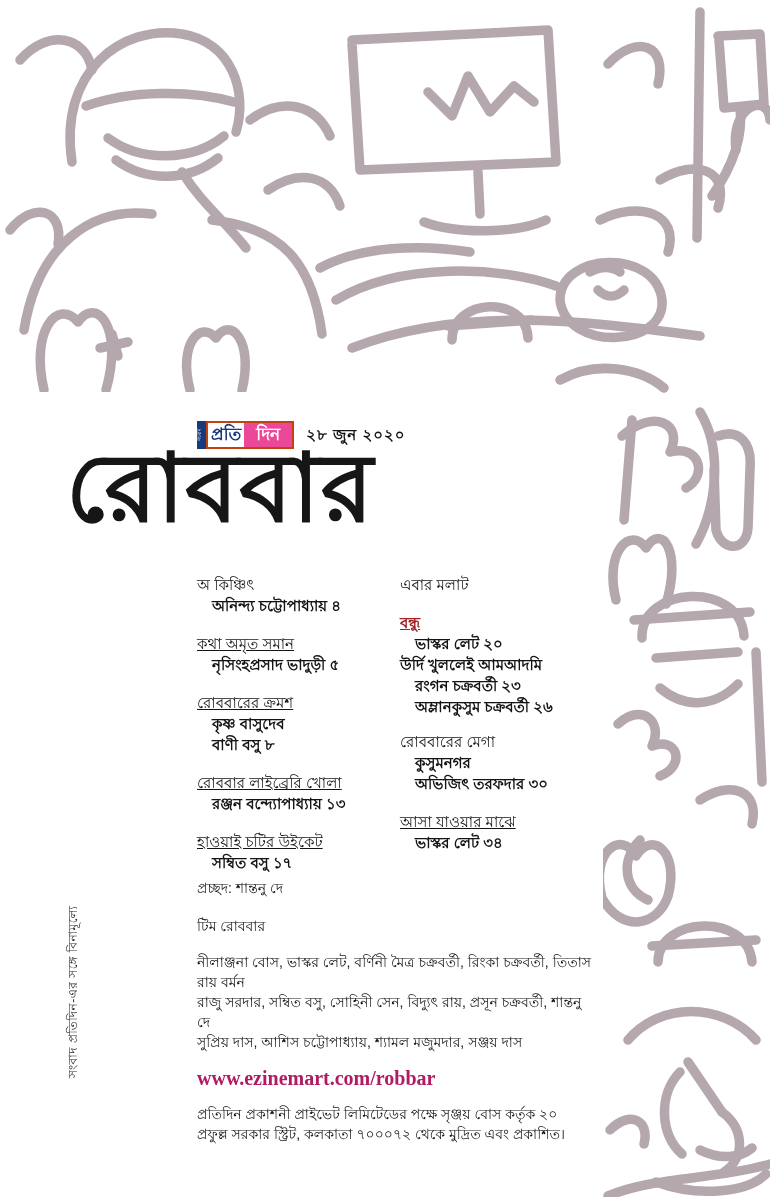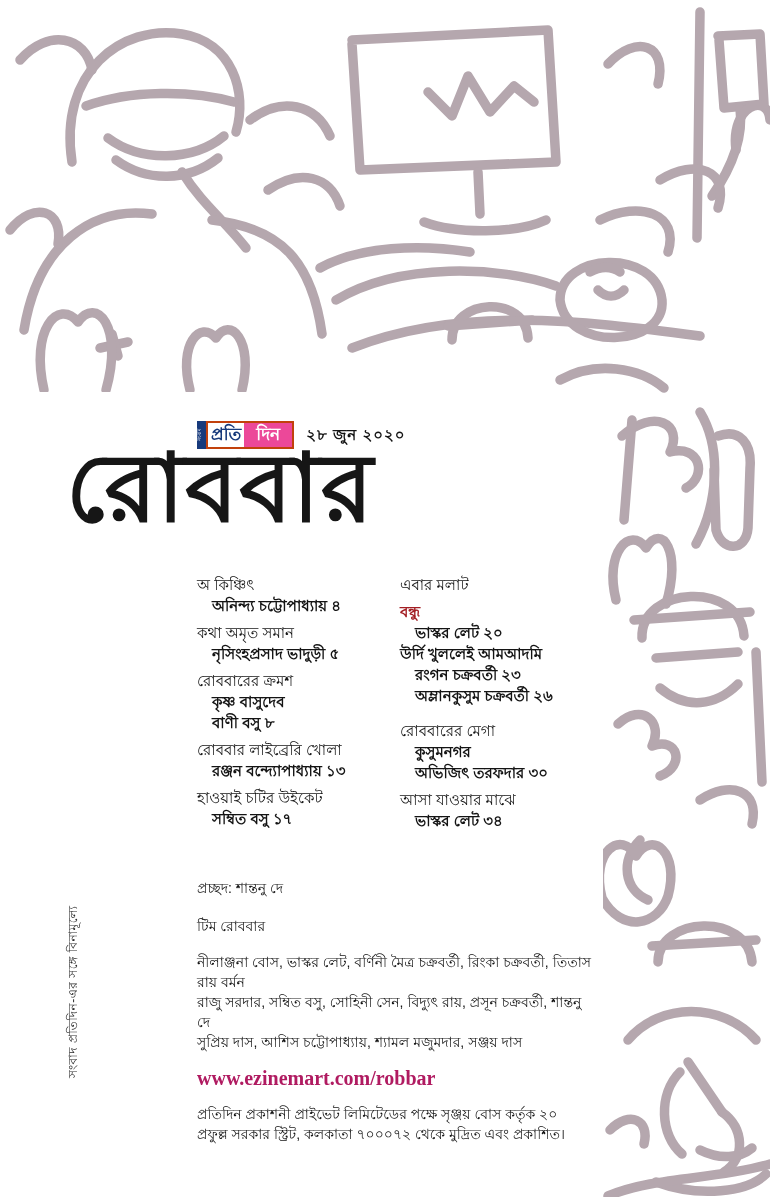--- a/index.html
+++ b/index.html
@@ -30,21 +30,21 @@
   }
 
   
   .toc{position:absolute;top:574px;font-size:15px;line-height:21px;color:#141414;}
   .toc-left{left:197px;width:185px;}
   .toc-right{left:400px;width:205px;}
   .line{white-space:nowrap;}
   .ind{padding-left:15px;}
   .b{font-weight:bold;}
   .red{color:#a31f24;}
-  .g6{margin-top:6px;}
+  .g6{margin-top:17px;text-decoration:underline;}
   .g14{margin-top:14px;}
 
   
   .credits{position:absolute;left:197px;top:878px;width:395px;font-size:14px;line-height:20px;color:#141414;}
   .cover-line{margin:0 0 18px 0;}
   .team-heading{margin:0 0 16px 0;}
   .team-lines{margin:12px 0 16px 0;}
   .editor-line{margin:0 0 14px 0;}
   .site-url{margin:0 0 16px 0;font-family:"Liberation Serif",serif;font-weight:bold;
     font-size:20px;color:#b01b61;text-decoration:none;display:inline-block;}

